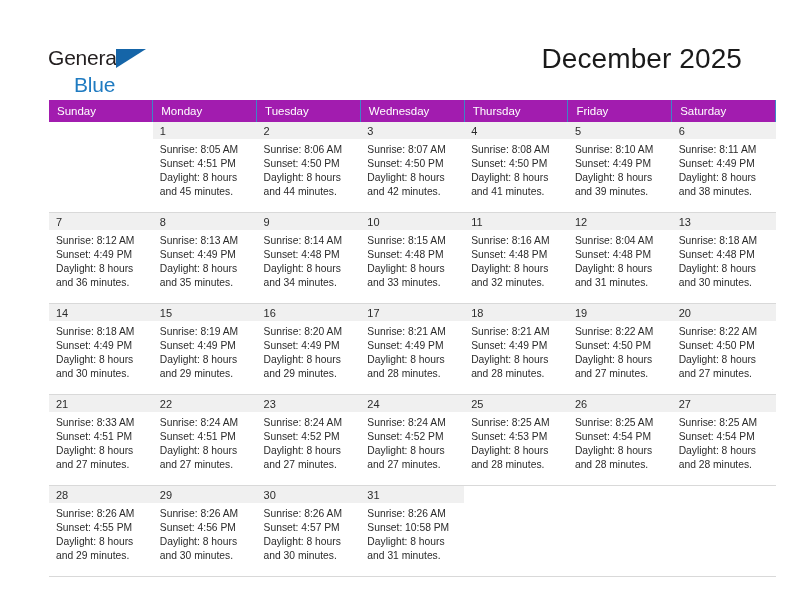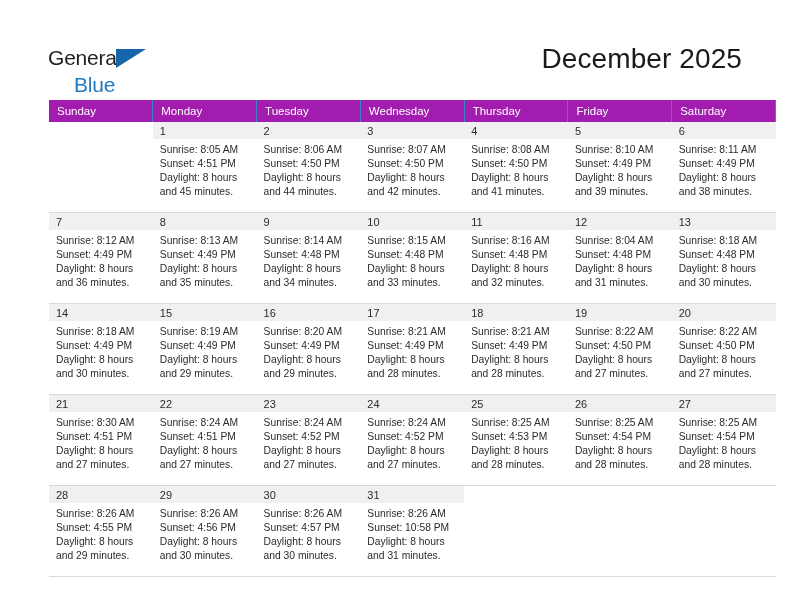--- a/index.html
+++ b/index.html
@@ -398,21 +398,21 @@
                 <div>and 27 minutes.</div>
               </div>
             </div>
           </td>
         </tr>
         <tr>
           <td>
             <div class="cell">
               <div class="daynum-bar">21</div>
               <div class="info">
-                <div>Sunrise: 8:30 AM</div>
+                <div>Sunrise: 8:33 AM</div>
                 <div>Sunset: 4:51 PM</div>
                 <div>Daylight: 8 hours</div>
                 <div>and 27 minutes.</div>
               </div>
             </div>
           </td>
           <td>
             <div class="cell">
               <div class="daynum-bar">22</div>
               <div class="info">

